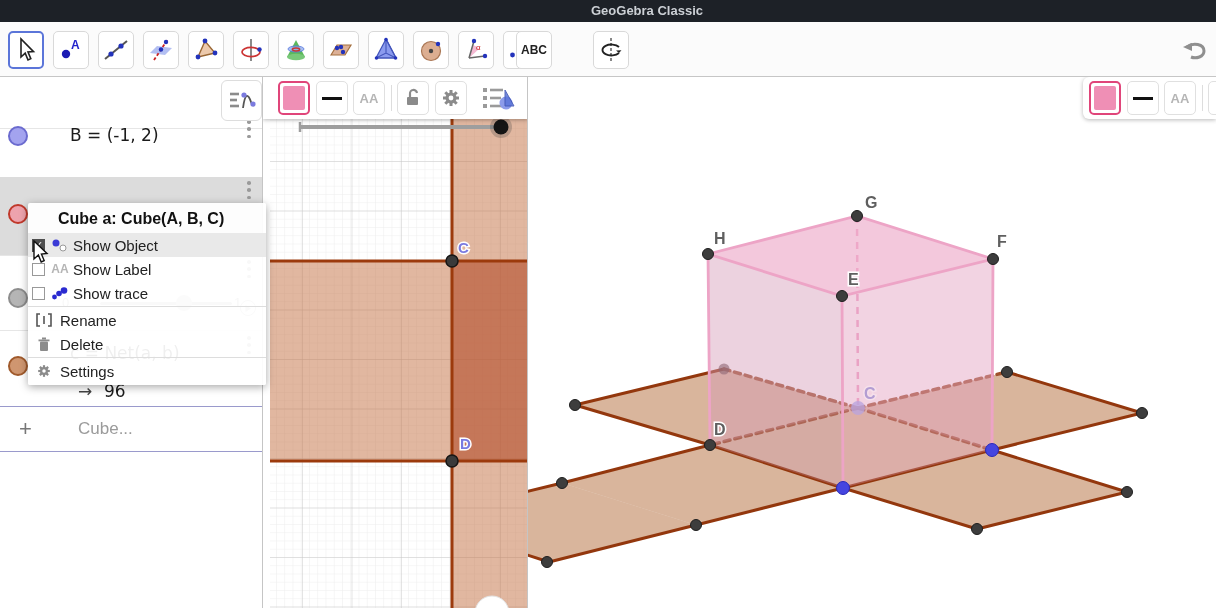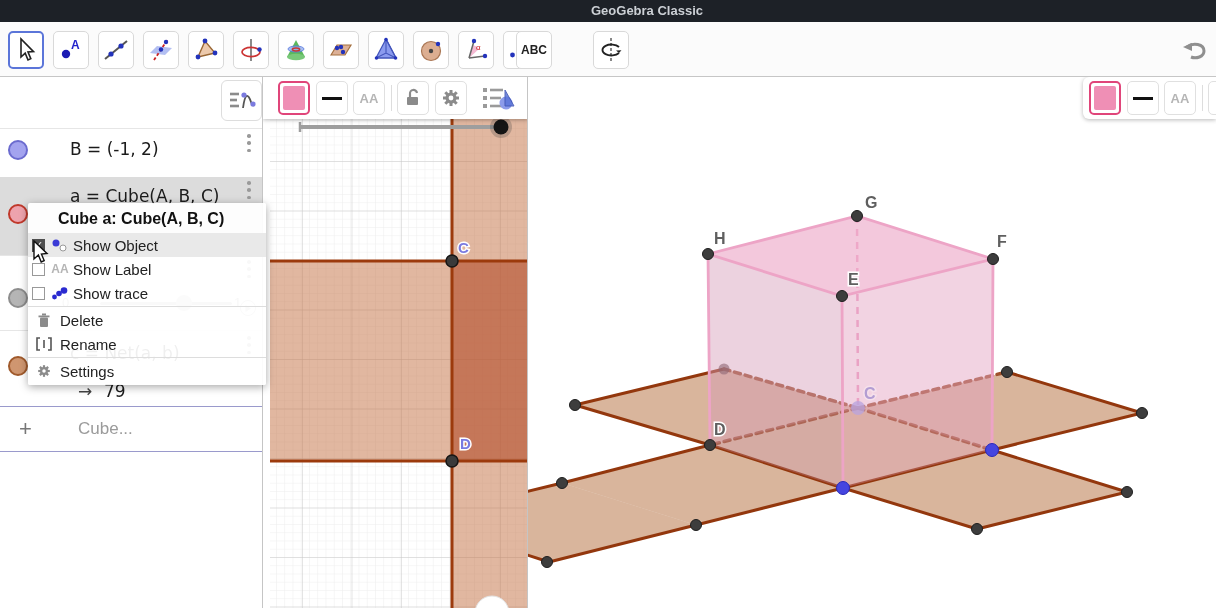--- a/index.html
+++ b/index.html
@@ -180,34 +180,33 @@
       </svg>
     </div>
   </div>
 
   <div class="main">
 
     <div class="algebra">
 
       <div class="sep" style="top:51px"></div>
 
-      <div class="arow" style="top:51px;height:64px">
+      <div class="arow" style="top:37px;height:64px">
         <div class="marble" style="left:8px;top:12px;background:#a3a3ef;border:2px solid #6b6bcf"></div>
         <div class="atext" style="top:11px">B = (-1, 2)</div>
         <div class="kebab" style="top:6px">
             <i></i>
             <i></i>
             <i></i>
           </div>
       </div>
       <div class="sep" style="top:100px"></div>
 
       <div class="arow" style="top:100px;height:78px;background:#dcdcdc">
         <div class="marble" style="left:8px;top:27px;background:#eda3ad;border:2px solid #c0392b"></div>
-        <div class="atext" style="top:9px">a = Cube(A, B, C)</div>
         <div class="kebab" style="top:4px">
             <i></i>
             <i></i>
             <i></i>
           </div>
       </div>
       <div class="sep" style="top:178px"></div>
 
       <div class="arow" style="top:178px;height:75px">
         <div class="marble" style="left:8px;top:33px;background:#b5b5b5;border:2px solid #8d8d8d"></div>
@@ -225,21 +224,21 @@
             <i></i>
             <i></i>
           </div>
       </div>
       <div class="sep" style="top:253px"></div>
 
       <div class="arow" style="top:253px;height:76px">
         <div class="marble" style="left:8px;top:26px;background:#cf9670;border:2px solid #a05a2c"></div>
         <div class="atext" style="top:13px">c = Net(a, b)</div>
         <div class="atext" style="left:78px;top:51px;color:#444">→</div>
-        <div class="atext" style="left:104px;top:51px">79</div>
+        <div class="atext" style="left:104px;top:51px">96</div>
         <div class="kebab" style="top:6px">
             <i></i>
             <i></i>
             <i></i>
           </div>
       </div>
 
       <div class="inputrow">
         <div class="plus">+</div>
         <div class="placeholder">Cube...</div>
@@ -468,36 +467,36 @@
             <circle cx="3.5" cy="11" r="2.4" fill="#2a2ad0"></circle>
             <circle cx="8" cy="7.5" r="2.8" fill="#2a2ad0"></circle>
             <circle cx="13" cy="4.5" r="3.3" fill="#2a2ad0"></circle>
           </svg>
       </span>
       <span>Show trace</span>
     </div>
     <div class="mdiv"></div>
     <div class="mi">
       <span class="aico">
+        <svg width="16" height="14" viewBox="0 0 16 14">
+            <path d="M4,1 H1 V13 H4 M12,1 H15 V13 H12" fill="none" stroke="#555" stroke-width="1.6"></path>
+            <line x1="8" y1="3" x2="8" y2="11" stroke="#555" stroke-width="1.6"></line>
+          </svg>
+      </span>
+      <span>Rename</span>
+    </div>
+    <div class="mi">
+      <span class="aico">
         <svg width="14" height="15" viewBox="0 0 14 15">
             <rect x="3" y="4.5" width="8" height="9.5" rx="1" fill="#8b8b8b"></rect>
             <rect x="1.5" y="2.5" width="11" height="1.8" fill="#8b8b8b"></rect>
             <rect x="5" y="0.5" width="4" height="2" fill="#8b8b8b"></rect>
           </svg>
       </span>
       <span>Delete</span>
-    </div>
-    <div class="mi">
-      <span class="aico">
-        <svg width="16" height="14" viewBox="0 0 16 14">
-            <path d="M4,1 H1 V13 H4 M12,1 H15 V13 H12" fill="none" stroke="#555" stroke-width="1.6"></path>
-            <line x1="8" y1="3" x2="8" y2="11" stroke="#555" stroke-width="1.6"></line>
-          </svg>
-      </span>
-      <span>Rename</span>
     </div>
     <div class="mdiv"></div>
     <div class="mi">
       <span class="aico">
         <svg width="16" height="16" viewBox="0 0 22 22">
             <g stroke="#8b8b8b" stroke-width="3">
               <line x1="11" y1="3" x2="11" y2="19"></line>
               <line x1="3" y1="11" x2="19" y2="11"></line>
               <line x1="5.3" y1="5.3" x2="16.7" y2="16.7"></line>
               <line x1="16.7" y1="5.3" x2="5.3" y2="16.7"></line>

